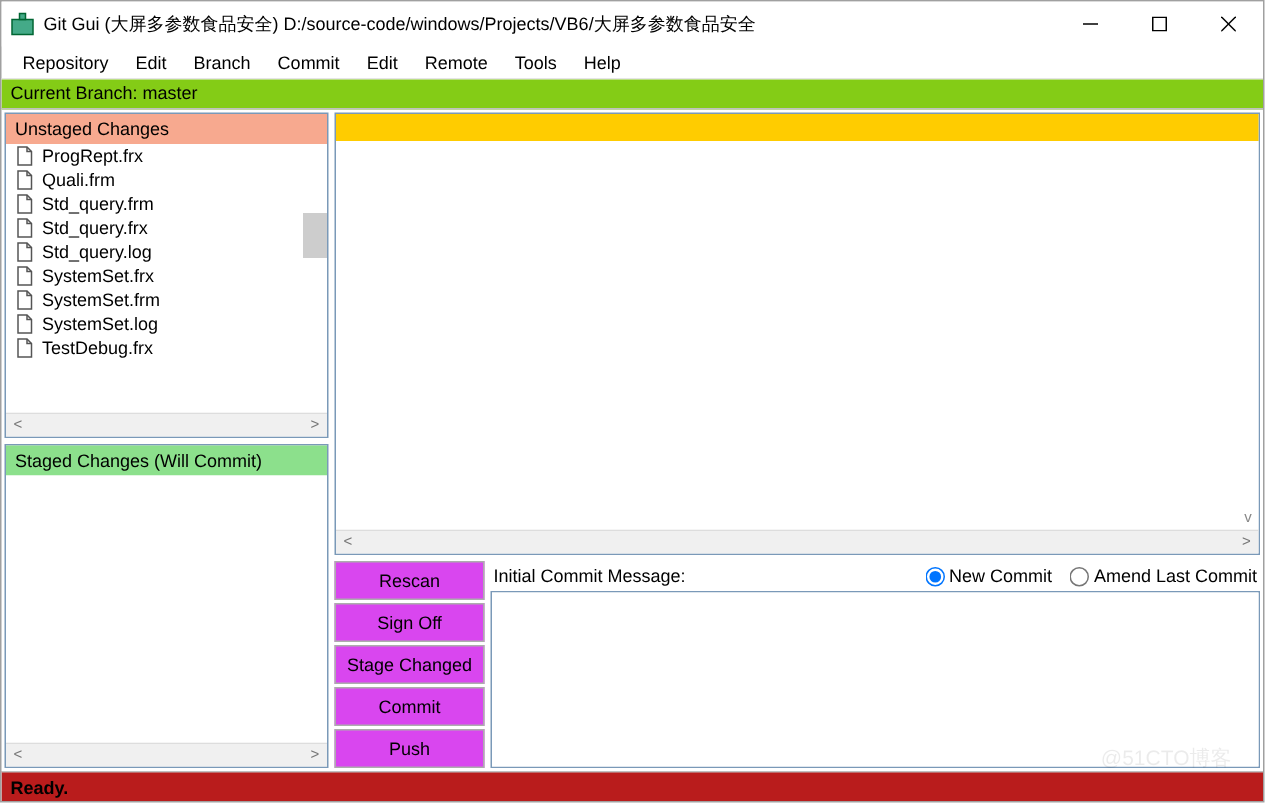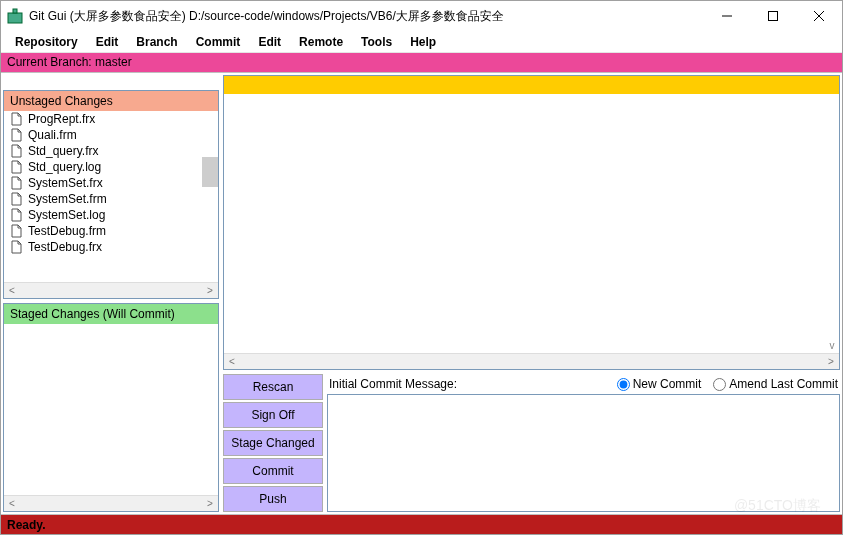--- a/index.html
+++ b/index.html
@@ -3,45 +3,45 @@
 <meta charset="utf-8">
 <style>
 * { box-sizing: border-box; margin: 0; padding: 0; font-family: "Segoe UI", Tahoma, sans-serif; font-size: 12px; }
 body { background: #fff; width: 843px; height: 535px; border: 1px solid #a0a0a0; display: flex; flex-direction: column; overflow: hidden; }
 .titlebar { height: 30px; display: flex; align-items: center; padding-left: 6px; background: #fff; }
 .titlebar .app-icon { width: 16px; height: 16px; margin-right: 6px; }
 .titlebar .title { flex: 1; font-size: 12px; }
 .win-ctrl { width: 46px; height: 30px; display: flex; align-items: center; justify-content: center; }
 .win-ctrl svg { display: block; }
 .menubar { height: 22px; display: flex; align-items: center; gap: 6px; padding: 0 8px; border-bottom: 1px solid #e5e5e5; }
-.menubar .mitem { padding: 2px 6px; cursor: default; font-weight: bold; }
-.branchbar { height: 20px; padding: 2px 6px; border-bottom: 1px solid #c0c0c0; background: #ec4899; }
+.menubar .mitem { padding: 2px 6px; cursor: default; }
+.branchbar { height: 20px; padding: 2px 6px; border-bottom: 1px solid #c0c0c0; background: #84cc16; }
 .workarea { flex: 1; display: flex; padding: 2px; gap: 4px; min-height: 0; }
 .leftcol { width: 216px; display: flex; flex-direction: column; gap: 4px; min-height: 0; }
 .panel { border: 1px solid #7a99b8; display: flex; flex-direction: column; min-height: 0; }
-.unstaged { flex: 1; margin-top: 15px; }
+.unstaged { flex: 1; }
 .staged { flex: 1; }
 .phead { padding: 3px 6px; font-size: 12px; }
 .phead.unstaged-h { background: #f7a98f; }
 .phead.staged-h { background: #8ce08c; }
 .plist { flex: 1; overflow: auto; background: #fff; position: relative; }
 .frow { display: flex; align-items: center; gap: 4px; padding: 1px 6px; white-space: nowrap; }
 .ficon { width: 14px; height: 14px; flex: none; }
 .hscroll { height: 16px; background: #f0f0f0; display: flex; border-top: 1px solid #ddd; }
 .hscroll .arrow { width: 16px; display: flex; align-items: center; justify-content: center; color: #777; font-size: 10px; }
 .hscroll .track { flex: 1; }
 .vthumb { position: absolute; right: 0; top: 46px; width: 16px; height: 30px; background: #cdcdcd; }
 .rightcol { flex: 1; display: flex; flex-direction: column; gap: 4px; min-height: 0; }
 .diffpane { flex: 1; border: 1px solid #7a99b8; display: flex; flex-direction: column; min-height: 0; }
 .diffhead { height: 18px; background: #ffcc00; }
 .diffbody { flex: 1; background: #fff; position: relative; }
 .diffbody .dvthumb { position: absolute; right: 0; bottom: 2px; width: 14px; height: 12px; color: #888; display: flex; align-items: center; justify-content: center; font-size: 10px; }
 .commitarea { display: flex; gap: 4px; }
 .btncol { width: 100px; display: flex; flex-direction: column; gap: 2px; }
-.btncol button { height: 26px; background: #c4b5fd; border: 1px solid #adadad; font-size: 12px; }
+.btncol button { height: 26px; background: #d946ef; border: 1px solid #adadad; font-size: 12px; }
 .msgcol { flex: 1; display: flex; flex-direction: column; }
 .msghdr { height: 20px; display: flex; align-items: center; padding: 0 2px; gap: 12px; }
 .msghdr .lbl { flex: 1; }
 .radiogrp { display: flex; align-items: center; gap: 12px; }
 .radiogrp label { display: flex; align-items: center; gap: 3px; }
 .msgbox { flex: 1; border: 1px solid #7a99b8; min-height: 108px; }
 .msgbox textarea { width: 100%; height: 100%; border: none; resize: none; outline: none; padding: 2px; }
 .statusbar { height: 20px; padding: 2px 6px; border-top: 1px solid #c0c0c0; background: #b91c1c; display: flex; align-items: center; font-weight: bold; }
 .watermark { position: absolute; right: 22px; bottom: 20px; color: rgba(0,0,0,0.08); font-size: 14px; pointer-events: none; }
 </style>
@@ -104,20 +104,27 @@
               <path d="M2 1 h6 l3 3 v9 h-9 z" fill="#fff" stroke="#555"></path>
               <path d="M8 1 v3 h3" fill="none" stroke="#555"></path>
             </svg>
             <span>Quali.frm</span>
           </div>
           <div class="frow">
             <svg class="ficon" viewBox="0 0 14 14">
               <path d="M2 1 h6 l3 3 v9 h-9 z" fill="#fff" stroke="#555"></path>
               <path d="M8 1 v3 h3" fill="none" stroke="#555"></path>
             </svg>
+            <span>Std_query.frm</span>
+          </div>
+          <div class="frow">
+            <svg class="ficon" viewBox="0 0 14 14">
+              <path d="M2 1 h6 l3 3 v9 h-9 z" fill="#fff" stroke="#555"></path>
+              <path d="M8 1 v3 h3" fill="none" stroke="#555"></path>
+            </svg>
             <span>Std_query.frx</span>
           </div>
           <div class="frow">
             <svg class="ficon" viewBox="0 0 14 14">
               <path d="M2 1 h6 l3 3 v9 h-9 z" fill="#fff" stroke="#555"></path>
               <path d="M8 1 v3 h3" fill="none" stroke="#555"></path>
             </svg>
             <span>Std_query.log</span>
           </div>
           <div class="frow">
@@ -133,27 +140,20 @@
               <path d="M8 1 v3 h3" fill="none" stroke="#555"></path>
             </svg>
             <span>SystemSet.frm</span>
           </div>
           <div class="frow">
             <svg class="ficon" viewBox="0 0 14 14">
               <path d="M2 1 h6 l3 3 v9 h-9 z" fill="#fff" stroke="#555"></path>
               <path d="M8 1 v3 h3" fill="none" stroke="#555"></path>
             </svg>
             <span>SystemSet.log</span>
-          </div>
-          <div class="frow">
-            <svg class="ficon" viewBox="0 0 14 14">
-              <path d="M2 1 h6 l3 3 v9 h-9 z" fill="#fff" stroke="#555"></path>
-              <path d="M8 1 v3 h3" fill="none" stroke="#555"></path>
-            </svg>
-            <span>TestDebug.frm</span>
           </div>
           <div class="frow">
             <svg class="ficon" viewBox="0 0 14 14">
               <path d="M2 1 h6 l3 3 v9 h-9 z" fill="#fff" stroke="#555"></path>
               <path d="M8 1 v3 h3" fill="none" stroke="#555"></path>
             </svg>
             <span>TestDebug.frx</span>
           </div>
           <div class="vthumb"></div>
         </div>

